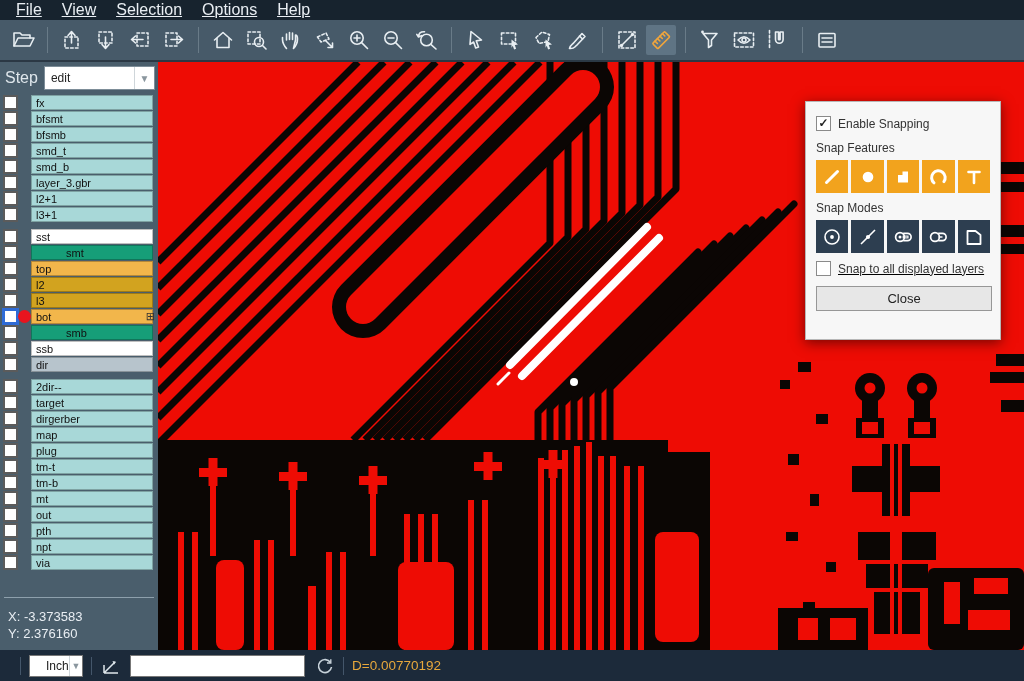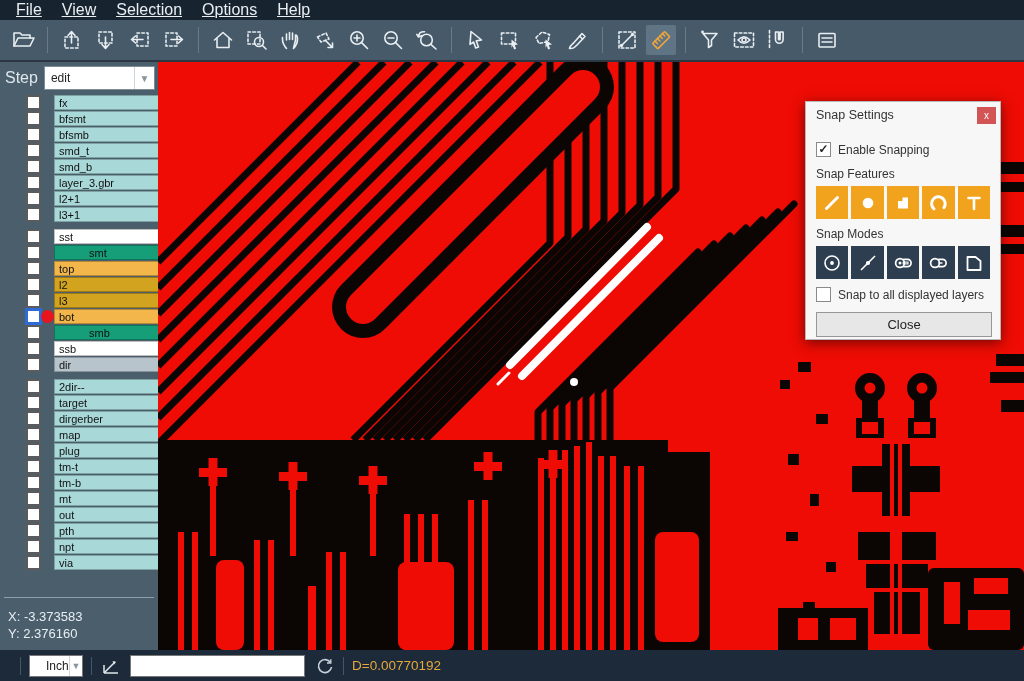--- a/index.html
+++ b/index.html
@@ -25,21 +25,21 @@
 
   
   #sidebar { position:absolute; left:0; top:62px; width:158px; height:588px;
     background:var(--sidebar_bg); }
   #step-bar { height:32px; display:flex; align-items:center; padding:0 3px 0 5px; }
   #step-label { color:#dfe7ec; font-size:16px; margin-right:6px; }
   #step-select { flex:1; height:24px; background:#fff; border:1px solid #7d8d98;
     display:flex; align-items:center; font-size:12px; color:#222; padding-left:6px; }
   #step-select .chev { margin-left:auto; width:20px; height:100%; border-left:1px solid #cfd6da;
     display:flex; align-items:center; justify-content:center; color:#8a969e; font-size:10px; }
-  #layers { position:absolute; left:0; top:33px; width:158px;margin-left:23px; }
+  #layers { position:absolute; left:0; top:33px; width:158px; }
   .layer-row { position:relative; height:15px; margin-bottom:1px; display:flex; align-items:center; }
   .cb { position:absolute; left:3px; top:0; width:15px; height:15px; background:#fff;
     border:2px solid #5b5b5b; }
   .cb.active-cb { border:2px solid var(--accent_blue); box-shadow:0 0 0 1px var(--accent_blue); }
   .dot { position:absolute; left:18px; top:1px; width:13px; height:13px; border-radius:50%;
     background:var(--dot_red); z-index:2; }
   .layer-name { position:absolute; left:31px; width:122px; height:15px; font-size:11px;
     line-height:15px; padding-left:4px; color:#111; border:1px solid rgba(0,0,0,.25);
     white-space:nowrap; overflow:hidden; }
   .grid-ic { position:absolute; right:3px; top:0; font-size:11px; line-height:15px; color:#333; }
@@ -511,24 +511,20 @@
       <g stroke="#ffffff" stroke-linecap="round">
         <line x1="352" y1="303" x2="489" y2="165" stroke-width="8"></line>
         <line x1="364" y1="314" x2="501" y2="176" stroke-width="8"></line>
         <line x1="340" y1="322" x2="351" y2="311" stroke-width="3"></line>
       </g>
       <circle cx="416" cy="320" r="4" fill="#ffffff"></circle>
     </svg>
   </div>
 
   <div id="snap-dialog">
-    <div id="snap-title-bar">
-      <span id="snap-title">Snap Settings</span>
-      <div id="snap-close">x</div>
-    </div>
     <div class="dlg-body">
       <div class="chk-row">
         <div class="chk">✓</div>
         <span class="chk-label">Enable Snapping</span>
       </div>
       <div class="dlg-section">Snap Features</div>
       <div class="icon-strip" id="feature-strip">
           <div class="snap-feature-btn">
             <svg width="20" height="20" viewBox="0 0 20 20">
               <line x1="4.5" y1="15.5" x2="15.5" y2="4.5" stroke="#fff" stroke-width="3" stroke-linecap="round"></line>
@@ -583,21 +579,21 @@
               <path d="M11.2 7.4 H15.5 a3.6 3.6 0 0 1 0 7.2 H11.2" stroke-width="1.7"></path>
               <path d="M11.5 11 h4" stroke-width="1.4"></path>
             </svg>
           </div>
           <div class="snap-mode-btn">
             <svg width="22" height="22" viewBox="0 0 22 22" fill="none">
               <path d="M4.5 18 V5 H12.5 L17.5 9 V18 Z" stroke="#fff" stroke-width="1.8" stroke-linejoin="round"></path>
             </svg>
           </div>
         </div>
-      <div class="chk-row" style="margin-top:5px;">
+      <div class="chk-row" style="margin-top:5px;text-decoration:underline;">
         <div class="chk"></div>
         <span class="chk-label">Snap to all displayed layers</span>
       </div>
       <div id="snap-close-btn">Close</div>
     </div>
   </div>
 
   <div id="statusbar">
     <div class="sb-sep" style="margin-left:20px;"></div>
     <div id="unit-select">

